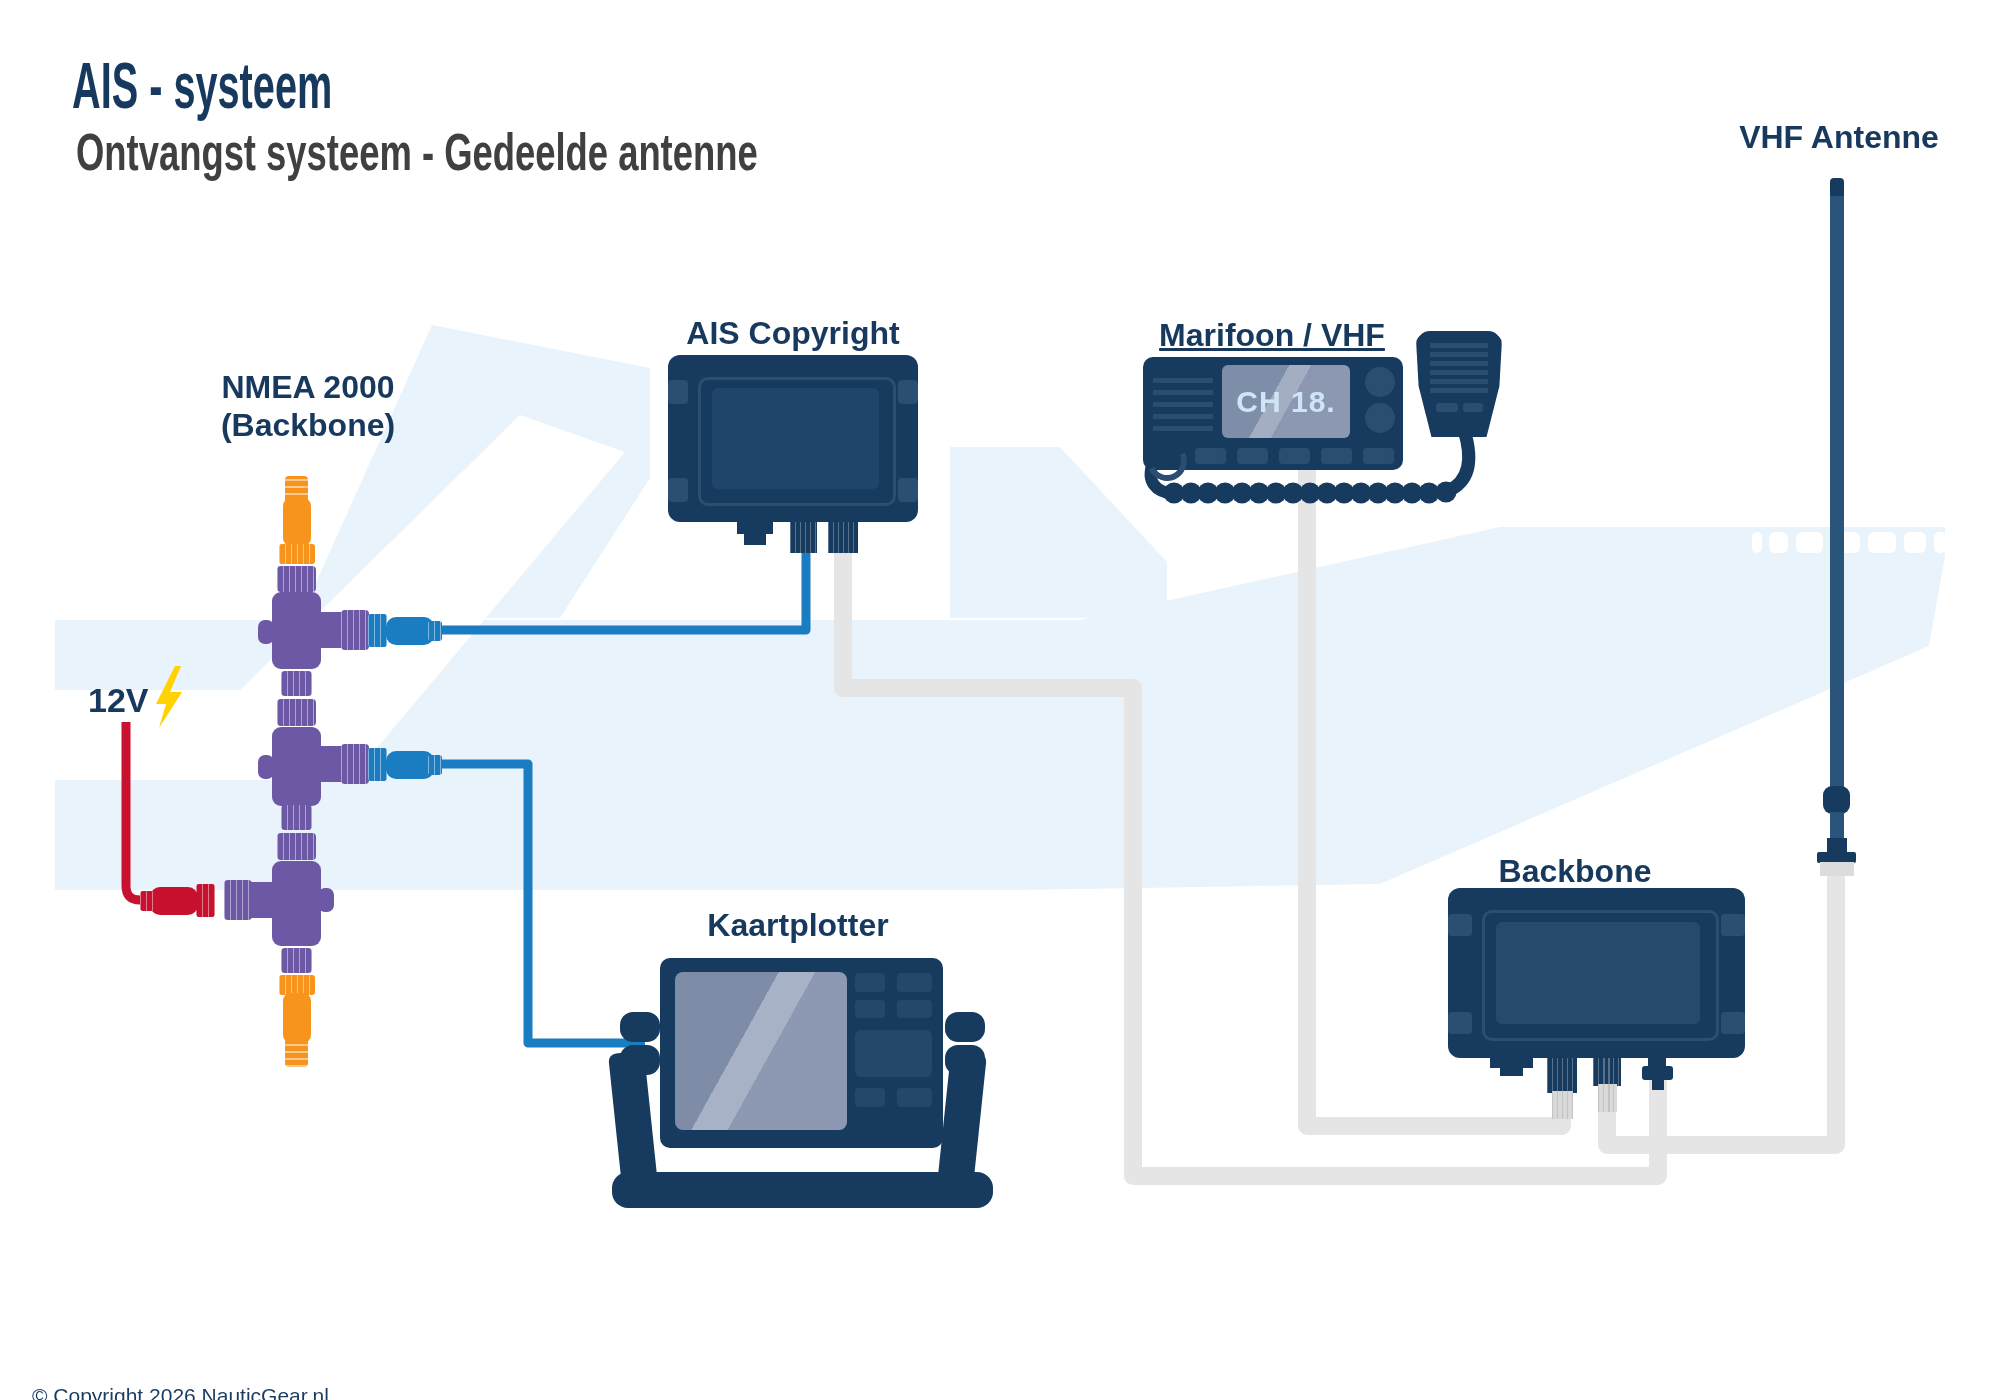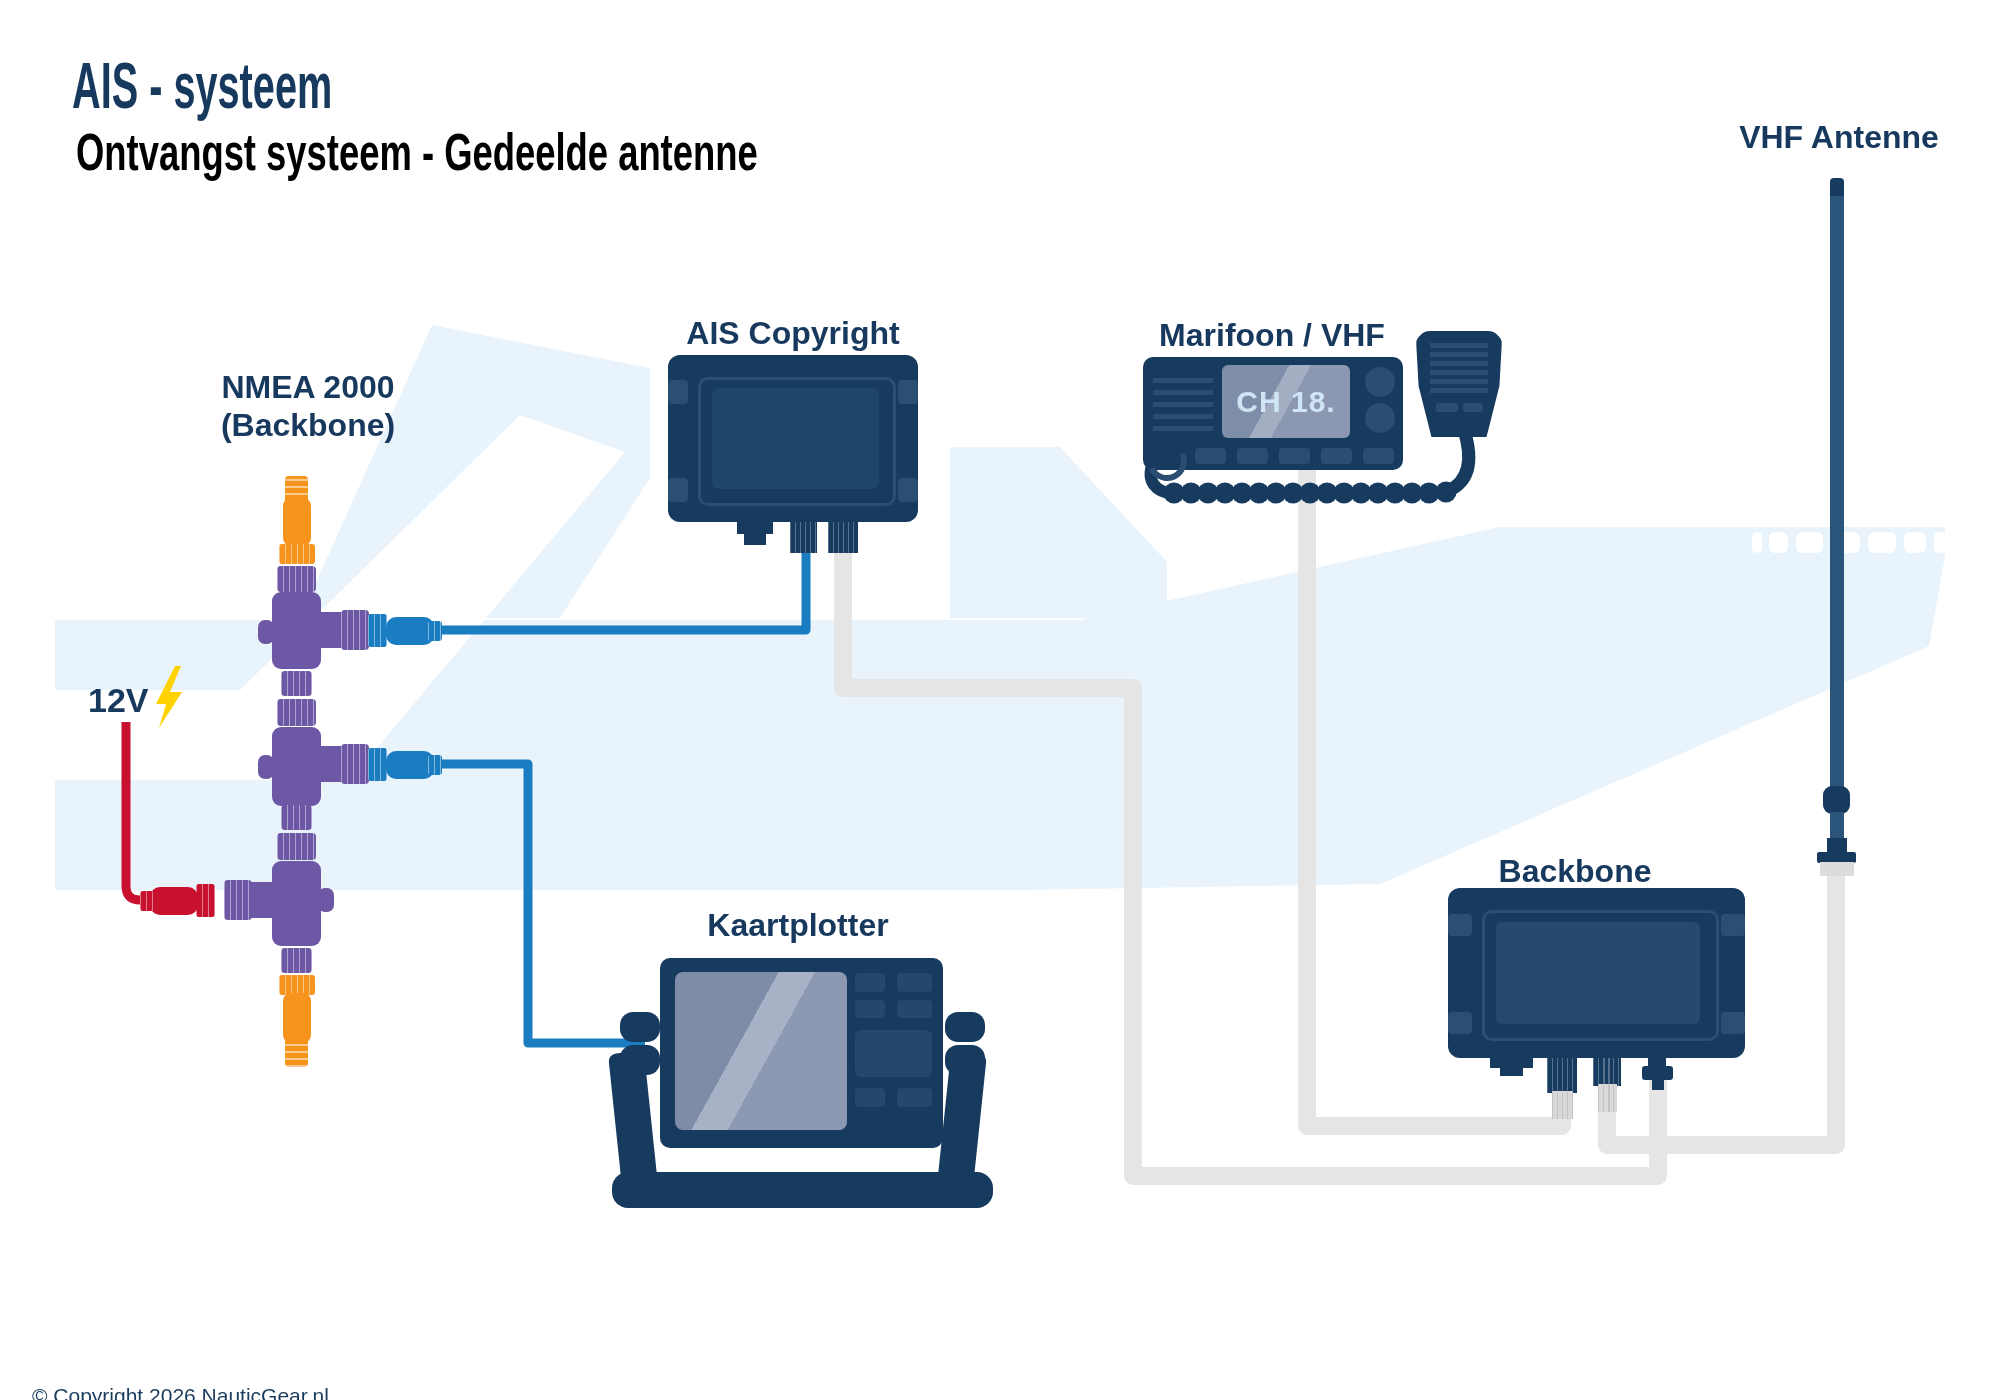--- a/index.html
+++ b/index.html
@@ -2,21 +2,21 @@
 <html><head>
 <meta charset="utf-8">
 <style>
   html,body{margin:0;padding:0;background:#fff;}
   #canvas{position:relative;width:2000px;height:1400px;background:#ffffff;overflow:hidden;
           font-family:"Liberation Sans",sans-serif;}
   .abs{position:absolute;}
   svg{position:absolute;left:0;top:0;}
   
   .title{color:#17395e;font-weight:bold;font-size:64px;line-height:1;white-space:nowrap;}
-  .subtitle{color:#000000;font-weight:bold;font-size:52px;line-height:1;white-space:nowrap;}
+  .subtitle{color:#404040;font-weight:bold;font-size:52px;line-height:1;white-space:nowrap;}
   .squeeze{display:inline-block;transform:scaleX(0.62);transform-origin:0 0;}
   .squeeze2{display:inline-block;transform:scaleX(0.70);transform-origin:0 0;}
   .lbl{color:#17395e;font-weight:bold;font-size:32px;line-height:1.2;white-space:nowrap;}
   .center{transform:translateX(-50%);text-align:center;margin-top:12px;}
   .copy{color:#1c3c5f;font-size:21px;}
   
   .navy{background:#173a5f;}
   .rr{border-radius:10px;}
   .tab{background:#2b4e73;border-radius:4px;}
   .outline{border:3px solid #2b4e73;border-radius:10px;background:transparent;}
@@ -161,21 +161,21 @@
     <div class="abs tab" style="left:898px;top:380px;width:20px;height:24px;"></div>
     <div class="abs tab" style="left:898px;top:478px;width:20px;height:24px;"></div>
     <div class="abs outline" style="left:698px;top:377px;width:192px;height:123px;"></div>
     <div class="abs" style="left:712px;top:388px;width:167px;height:101px;border-radius:6px;background:#20456b;"></div>
     <div class="abs navy" style="left:737px;top:522px;width:36px;height:12px;"></div>
     <div class="abs navy" style="left:744px;top:532px;width:22px;height:13px;"></div>
     <div class="abs navy vridge-soft" style="left:790px;top:522px;width:27px;height:31px;"></div>
     <div class="abs navy vridge-soft" style="left:828px;top:522px;width:30px;height:31px;"></div>
   </div>
 
-  <div class="abs lbl center" style="left:1272px;top:304px;">Marifoon / VHF</div>
+  <div class="abs lbl center" style="left:1272px;top:304px;text-decoration:underline;">Marifoon / VHF</div>
   <div>
     <div class="abs navy" style="left:1143px;top:357px;width:260px;height:113px;border-radius:10px;"></div>
     <div class="abs" style="left:1153px;top:378px;width:60px;height:53px;background-image:repeating-linear-gradient(0deg,#2b4d71 0 5px,transparent 5px 12px);"></div>
     <div class="abs" style="left:1222px;top:365px;width:128px;height:73px;border-radius:6px;
          background:linear-gradient(119deg,#7e8ea9 0 40%,#a4aec3 40% 53%,#8c98b2 53% 100%);">
       <div style="width:100%;height:100%;display:flex;align-items:center;justify-content:center;
            color:#cfe4f4;font-weight:bold;font-size:30px;letter-spacing:1px;">CH 18.</div>
     </div>
     <div class="abs" style="left:1365px;top:367px;width:30px;height:30px;border-radius:50%;background:#2b4d71;"></div>
     <div class="abs" style="left:1365px;top:403px;width:30px;height:30px;border-radius:50%;background:#2b4d71;"></div>

